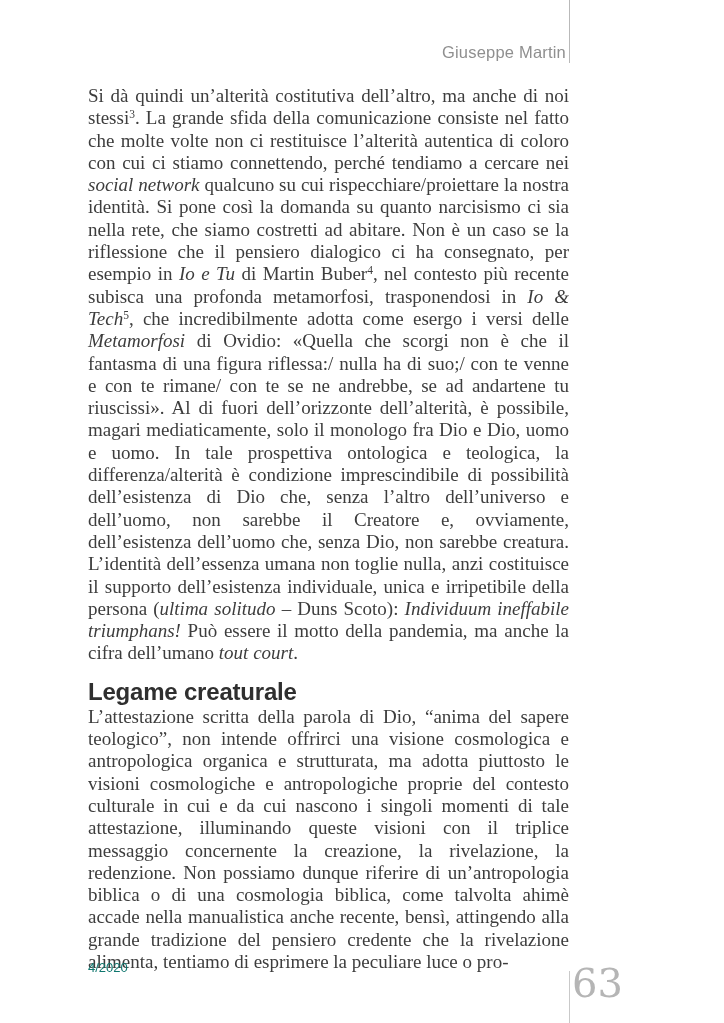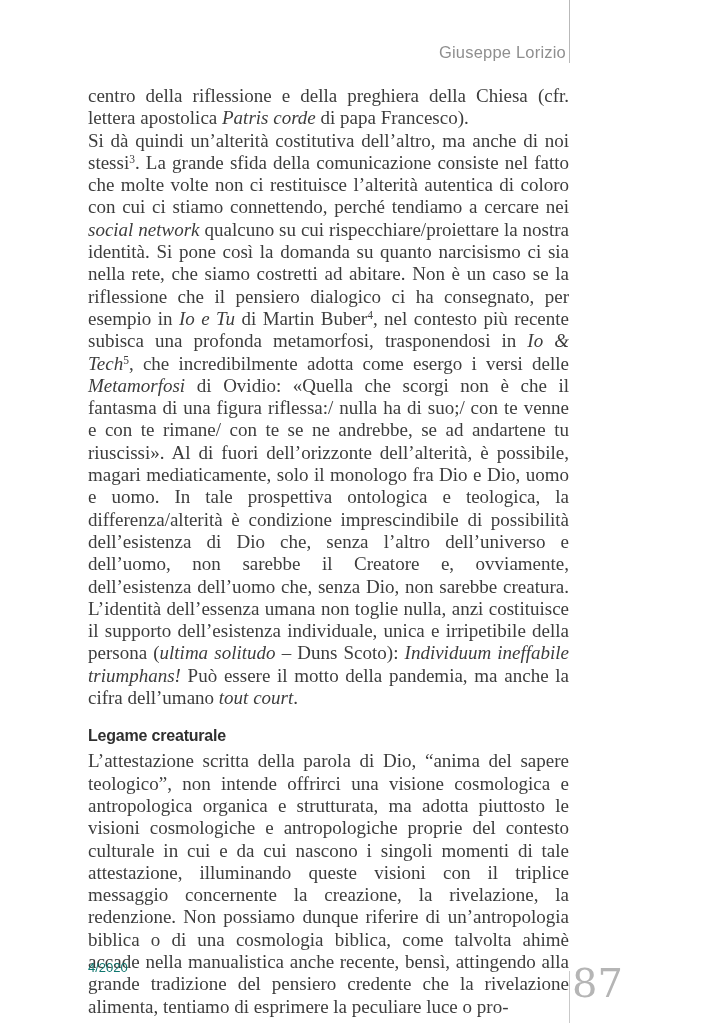--- a/index.html
+++ b/index.html
@@ -45,21 +45,21 @@
     font-size: 11.5px;
     line-height: 0;
     vertical-align: baseline;
     position: relative;
     top: -6px;
   }
   .section-heading {
     margin: 16px 0 3px 0;
     font-family: "Liberation Sans", sans-serif;
     font-weight: bold;
-    font-size: 16px;
+    font-size: 24px;
     line-height: 22px;
     color: #2f2f2f;
     text-align: left;
     letter-spacing: -0.2px;
   }
   
   .footer-issue {
     position: absolute;
     left: 88px; top: 960px;
     font-family: "Liberation Sans", sans-serif;
@@ -80,26 +80,25 @@
     line-height: 40px;
     color: #b5b5b5;
   }
 </style>
 </head>
 <body>
 
 <div class="page">
 
   <div class="header-rule"></div>
-  <div class="header-author">Giuseppe Lorizio</div>
+  <div class="header-author">Giuseppe Martin</div>
 
   <div class="body-text" id="body-text">
-      <p class="para"><span>centro della riflessione e della preghiera della Chiesa (cfr. lettera apostolica </span><em>Patris corde</em><span> di papa Francesco).</span></p>
       <p class="para"><span>Si dà quindi un’alterità costitutiva dell’altro, ma anche di noi stessi</span><sup>3</sup><span>. La grande sfida della comunicazione consiste nel fatto che molte volte non ci restituisce l’alterità autentica di coloro con cui ci stiamo connettendo, perché tendiamo a cercare nei </span><em>social network</em><span> qualcuno su cui rispecchiare/proiettare la nostra identità. Si pone così la domanda su quanto narcisismo ci sia nella rete, che siamo costretti ad abitare. Non è un caso se la riflessione che il pensiero dialogico ci ha consegnato, per esempio in </span><em>Io e Tu</em><span> di Martin Buber</span><sup>4</sup><span>, nel contesto più recente subisca una profonda metamorfosi, trasponendosi in </span><em>Io &amp; Tech</em><sup>5</sup><span>, che incredibilmente adotta come esergo i versi delle </span><em>Metamorfosi</em><span> di Ovidio: «Quella che scorgi non è che il fantasma di una figura riflessa:/ nulla ha di suo;/ con te venne e con te rimane/ con te se ne andrebbe, se ad andartene tu riuscissi». Al di fuori dell’orizzonte dell’alterità, è possibile, magari mediaticamente, solo il monologo fra Dio e Dio, uomo e uomo. In tale prospettiva ontologica e teologica, la differenza/alterità è condizione imprescindibile di possibilità dell’esistenza di Dio che, senza l’altro dell’universo e dell’uomo, non sarebbe il Creatore e, ovviamente, dell’esistenza dell’uomo che, senza Dio, non sarebbe creatura. L’identità dell’essenza umana non toglie nulla, anzi costituisce il supporto dell’esistenza individuale, unica e irripetibile della persona (</span><em>ultima solitudo</em><span> – Duns Scoto): </span><em>Individuum ineffabile triumphans!</em><span> Può essere il motto della pandemia, ma anche la cifra dell’umano </span><em>tout court</em><span>.</span></p>
       <h2 class="section-heading">Legame creaturale</h2>
       <p class="para"><span>L’attestazione scritta della parola di Dio, “anima del sapere teologico”, non intende offrirci una visione cosmologica e antropologica organica e strutturata, ma adotta piuttosto le visioni cosmologiche e antropologiche proprie del contesto culturale in cui e da cui nascono i singoli momenti di tale attestazione, illuminando queste visioni con il triplice messaggio concernente la creazione, la rivelazione, la redenzione. Non possiamo dunque riferire di un’antropologia biblica o di una cosmologia biblica, come talvolta ahimè accade nella manualistica anche recente, bensì, attingendo alla grande tradizione del pensiero credente che la rivelazione alimenta, tentiamo di esprimere la peculiare luce o pro-</span></p>
     </div>
 
   <div class="footer-issue">4/2020</div>
   <div class="pagenum-rule"></div>
-  <div class="page-number">87</div>
+  <div class="page-number">63</div>
 
 </div>
 
 </body></html>

